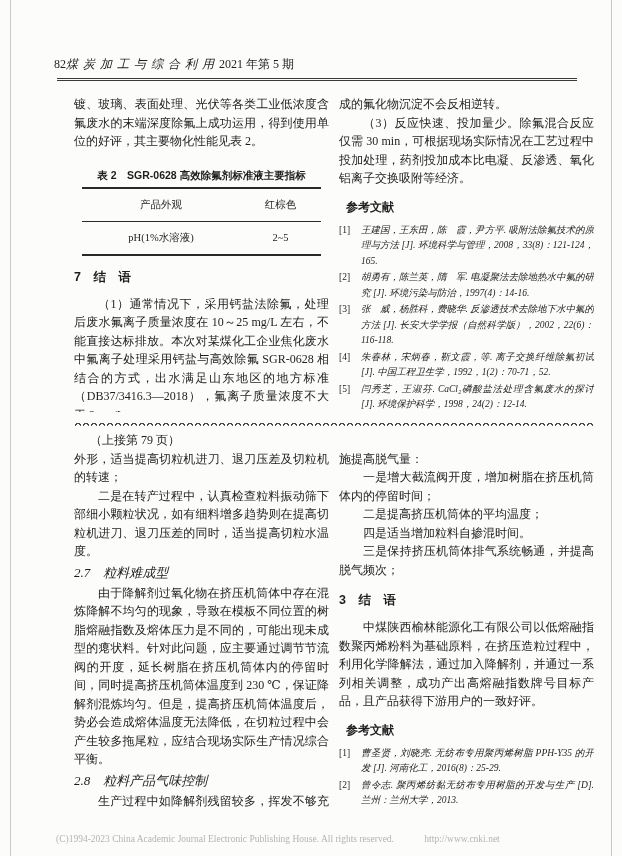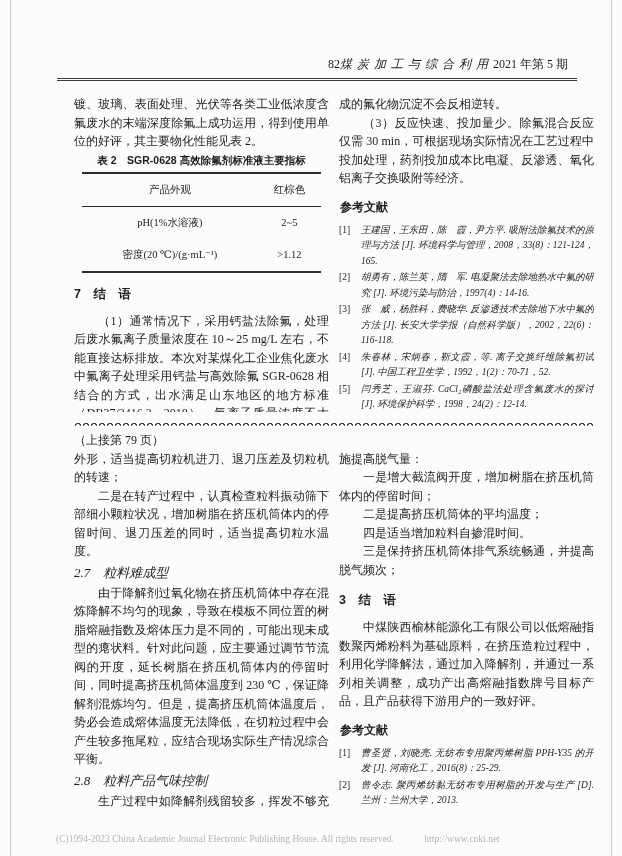--- a/index.html
+++ b/index.html
@@ -8,22 +8,22 @@
     width:622px; height:856px; position:relative; overflow:hidden;
     background:#fcfcfb; color:#1d1d1d;
     font-family:"Liberation Serif","DejaVu Serif",serif;
   }
   .frame {
     position:absolute; top:0; bottom:0; left:10px; right:10px;
     border-left:1px solid #c9c9c9; border-right:1px solid #c9c9c9;
     pointer-events:none;
   }
   .header {
-    position:absolute; top:56px; left:48px; width:520px;
-    display:flex; justify-content:flex-end; align-items:baseline;
+    position:absolute; top:56px; left:54px; width:520px;
+    display:flex; justify-content:flex-start; align-items:baseline;
     font-size:12px;
   }
   .jtitle { font-style:italic; letter-spacing:5px; }
   .hrule {
     position:absolute; top:78px; left:57px; width:520px; height:3px;
     border-top:1px solid #3a3a3a; border-bottom:1px solid #3a3a3a;
   }
   .content { position:absolute; top:95px; left:74px; width:520px; }
   .cols { display:flex; gap:10px; }
   .col { width:255px; overflow:hidden; }
@@ -32,47 +32,47 @@
 
   p.body { margin:0; font-size:12px; line-height:18.5px; text-align:justify; }
   p.ind  { text-indent:2em; }
 
   .sechead {
     margin:13px 0 9px; font-family:"Liberation Sans","DejaVu Sans",sans-serif;
     font-weight:bold; font-size:12.5px;
   }
   .subsec { margin:3px 0 2px; font-style:italic; font-size:13px; }
 
-  .tblwrap { margin:3px 8px 8px; }
+  .tblwrap { margin:18px 8px 8px; }
   .tblcap {
     text-align:center; font-family:"Liberation Sans","DejaVu Sans",sans-serif;
     font-weight:bold; font-size:10.5px; margin:2px 0 4px;
   }
   table.t {
     width:100%; border-collapse:collapse; font-size:10.5px;
     border-top:2px solid #2a2a2a; border-bottom:2px solid #2a2a2a;
   }
   table.t td { padding:9px 2px; text-align:center; }
   tr.thead td { border-bottom:1px solid #2a2a2a; font-weight:normal; }
 
   .refhead {
-    margin:11px 1px 7px; font-family:Liberation Serif, serif;
+    margin:11px 7px 7px; font-family:Liberation Serif, serif;
     font-weight:bold; font-size:12px;
   }
   .ref { display:flex; font-size:9.5px; line-height:15.5px; text-align:justify; margin-bottom:1px; }
   .refnum { flex:0 0 22px; }
   .reftext { flex:1;font-style:italic; }
 
   .wavy {
     height:5px; margin:9px 0 5px; width:520px;
     background-image:radial-gradient(circle 3px at 4px 5px,
       transparent 1.7px, #4a4a4a 1.8px, #4a4a4a 3px, transparent 3.1px);
     background-size:8px 5px; background-repeat:repeat-x;
   }
-  .continued { font-size:12px; line-height:18.5px; margin:2px 0 0; }
+  .continued { font-size:12px; line-height:18.5px; margin:2px 16px 0; }
 
   .footer {
     position:absolute; left:38px; bottom:12px; width:560px;
     font-size:9.5px; color:#b3b3b3; white-space:nowrap;padding-left:18px;
   }
   .footer .url { margin-left:28px; }
 </style>
 </head>
 <body>
 
@@ -95,24 +95,20 @@
         <div class="tblcap">表 2　SGR-0628 高效除氟剂标准液主要指标</div>
         <table class="t">
           <tbody>
               <tr class="thead">
             <td>产品外观</td>
             <td>红棕色</td>
           </tr>
           <tr>
             <td>pH(1%水溶液)</td>
             <td>2~5</td>
-          </tr>
-          <tr>
-            <td>密度(20 ℃)/(g·mL⁻¹)</td>
-            <td>&gt;1.12</td>
           </tr>
         </tbody>
           </table>
       </div>
 
       <div class="sechead">7　结　语</div>
       <p class="body ind">（1）通常情况下，采用钙盐法除氟，处理后废水氟离子质量浓度在 10～25 mg/L 左右，不能直接达标排放。本次对某煤化工企业焦化废水中氟离子处理采用钙盐与高效除氟 SGR-0628 相结合的方式，出水满足山东地区的地方标准（DB37/3416.3—2018），氟离子质量浓度不大于 2 mg/L。</p>
       <p class="body ind">（2）深度除氟工艺，大幅减少石灰等的投入量，去除氟离子过程产生的污泥量大幅减少，形</p>
     </div>
 
@@ -145,21 +141,21 @@
     </div>
   </div>
 
   <div class="wavy"></div>
 
   <div class="continued">（上接第 79 页）</div>
 
   <div class="cols art2">
     <div class="col">
       <p class="body">外形，适当提高切粒机进刀、退刀压差及切粒机的转速；</p>
-      <p class="body ind">二是在转产过程中，认真检查粒料振动筛下部细小颗粒状况，增加树脂在挤压机筒体内的停留时间、退刀压差的同时，适当提高切粒水温度。</p>
+      <p class="body ind">二是在转产过程中，认真检查粒料振动筛下部细小颗粒状况，如有细料增多趋势则在提高切粒机进刀、退刀压差的同时，适当提高切粒水温度。</p>
       <div class="subsec">2.7　粒料难成型</div>
       <p class="body ind">由于降解剂过氧化物在挤压机筒体中存在混炼降解不均匀的现象，导致在模板不同位置的树脂熔融指数及熔体压力是不同的，可能出现未成型的瘪状料。针对此问题，应主要通过调节节流阀的开度，延长树脂在挤压机筒体内的停留时间，同时提高挤压机筒体温度到 230 ℃，保证降解剂混炼均匀。但是，提高挤压机筒体温度后，势必会造成熔体温度无法降低，在切粒过程中会产生较多拖尾粒，应结合现场实际生产情况综合平衡。</p>
       <div class="subsec">2.8　粒料产品气味控制</div>
       <p class="body ind">生产过程中如降解剂残留较多，挥发不够充分，粒料会冒泡并伴有较大气味。应采取以下措</p>
     </div>
 
     <div class="col">
       <p class="body">施提高脱气量：</p>
       <p class="body ind">一是增大截流阀开度，增加树脂在挤压机筒体内的停留时间；</p>
       <p class="body ind">二是提高挤压机筒体的平均温度；</p>

